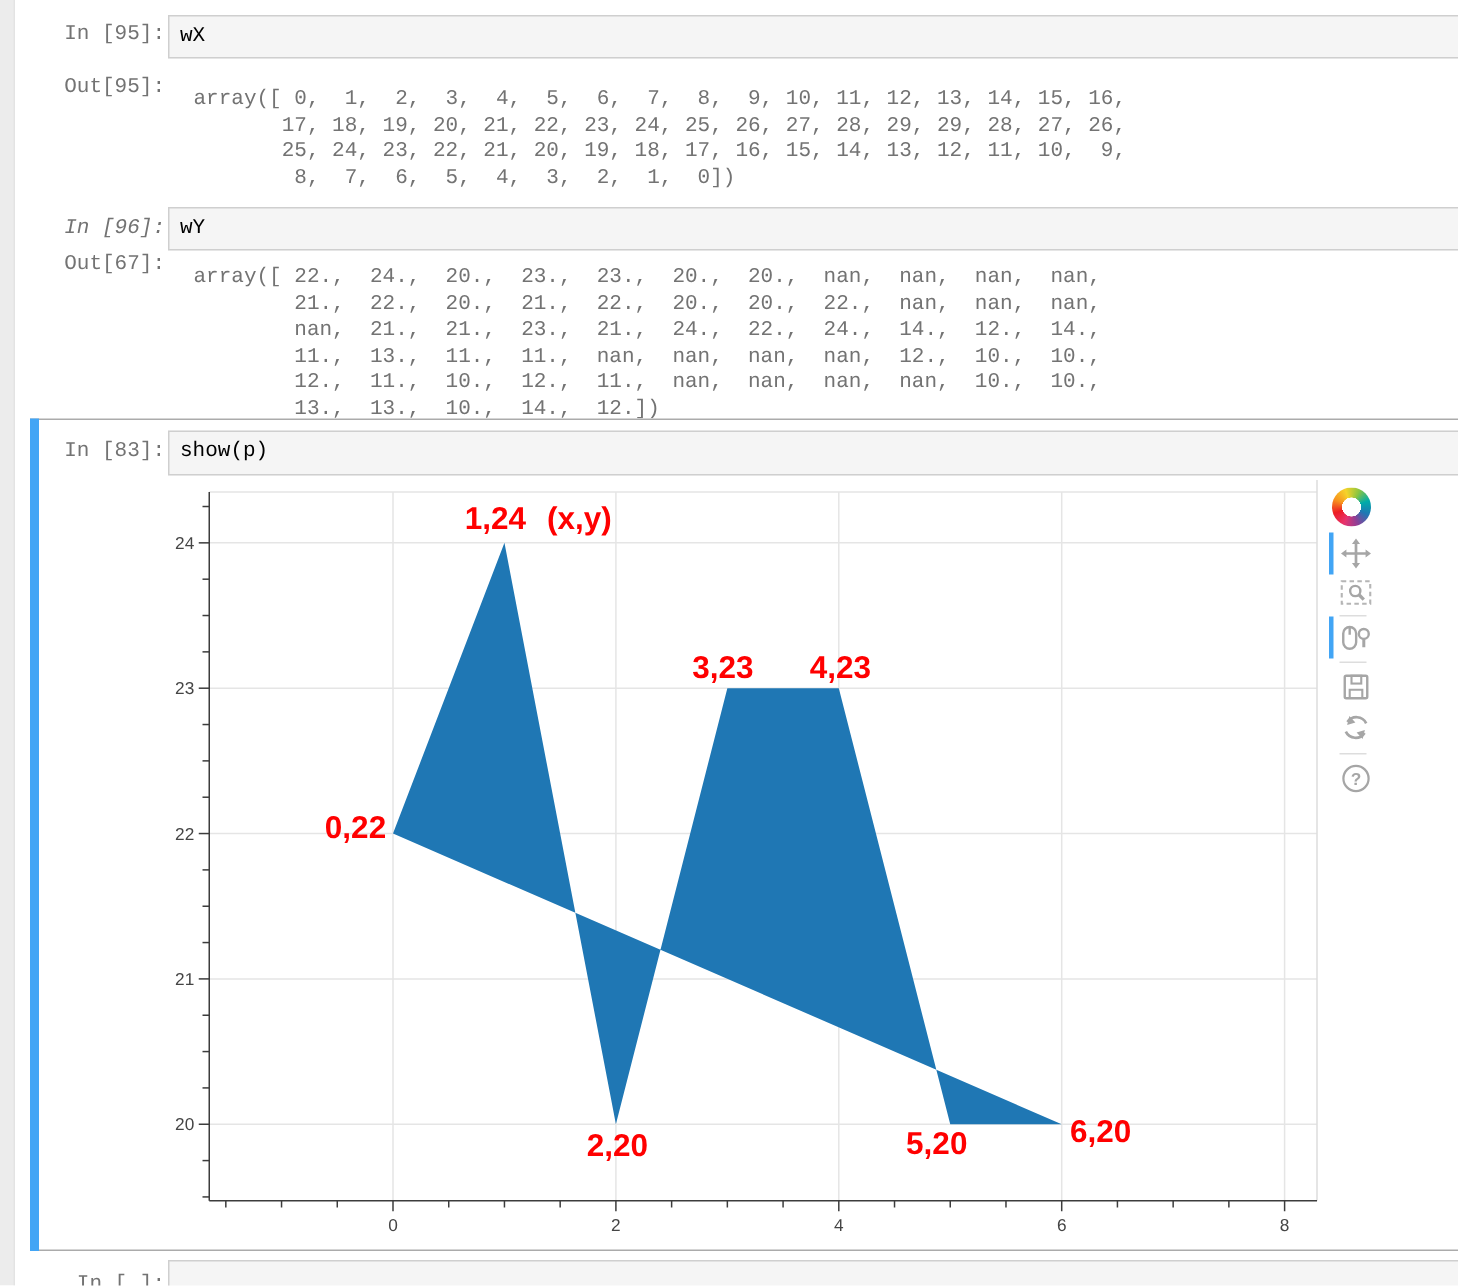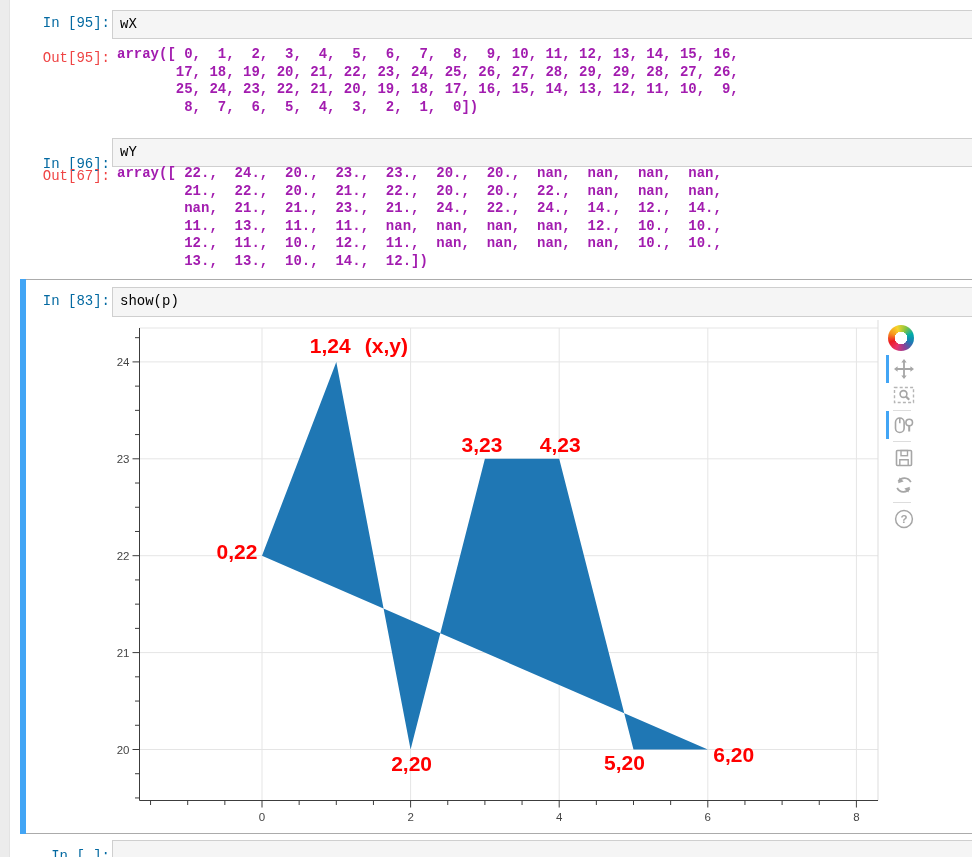--- a/index.html
+++ b/index.html
@@ -4,26 +4,26 @@
 <style>
   html,body{margin:0;padding:0;}
   body{
     width:972px;height:857px;position:relative;overflow:hidden;
     background:#ffffff;font-family:"Liberation Sans",sans-serif;
   }
   .gutter{position:absolute;left:0;top:0;width:9px;height:857px;background:#ececec;border-right:1px solid #e3e3e3;}
   .mono{font-family:"Liberation Mono","DejaVu Sans Mono",monospace;font-size:14px;line-height:17.5px;}
   .prompt{position:absolute;left:20px;width:90px;text-align:right;white-space:pre;
           font-family:"Liberation Mono","DejaVu Sans Mono",monospace;font-size:14px;}
-  .in-prompt{color:#0369a1;}
-  .out-prompt{color:#ef4444;}
+  .in-prompt{color:#737373;}
+  .out-prompt{color:#737373;}
   .ibox{position:absolute;left:112px;width:880px;height:29px;background:#f5f5f5;
         border:1px solid #cfcfcf;box-sizing:border-box;}
   .ibox pre{margin:0;padding:5px 0 0 7px;color:#000;}
-  .otext{position:absolute;left:117px;margin:0;color:#a21caf;white-space:pre;font-weight:bold;}
+  .otext{position:absolute;left:117px;margin:12px;color:#737373;white-space:pre;}
   .selcell{position:absolute;left:20px;top:279px;width:955px;height:555px;
            border:1px solid #ababab;box-sizing:border-box;background:#ffffff;}
   .selbar{position:absolute;left:20px;top:279px;width:6px;height:555px;background:var(--act,#42a5f5);}
   
   .btoolbar{position:absolute;left:884px;top:323px;width:36px;height:220px;}
   .tool{position:absolute;left:9px;width:22px;height:22px;cursor:pointer;}
   .tool svg{display:block;}
   .tool.active::before{content:"";position:absolute;left:-7px;top:-3px;width:3px;height:28px;background:var(--act,#42a5f5);}
   .tdiv{position:absolute;left:9px;width:18px;border-top:1px solid #dddddd;}
   .blogo{position:absolute;left:4px;top:2px;width:26px;height:26px;border-radius:50%;
@@ -45,21 +45,21 @@
     <pre class="mono">wX</pre>
   </div>
   <div class="prompt out-prompt" style="top:50px;">Out[95]:</div>
   <pre class="otext mono" style="top:46px;">array([ 0,  1,  2,  3,  4,  5,  6,  7,  8,  9, 10, 11, 12, 13, 14, 15, 16,
        17, 18, 19, 20, 21, 22, 23, 24, 25, 26, 27, 28, 29, 29, 28, 27, 26,
        25, 24, 23, 22, 21, 20, 19, 18, 17, 16, 15, 14, 13, 12, 11, 10,  9,
         8,  7,  6,  5,  4,  3,  2,  1,  0])</pre>
 </div>
 
 <div>
-  <div class="prompt in-prompt" style="top:156px;">In [96]:</div>
+  <div class="prompt in-prompt" style="top:144px;font-style:italic;">In [96]:</div>
   <div class="ibox" style="top:138px;">
     <pre class="mono">wY</pre>
   </div>
   <div class="prompt out-prompt" style="top:168px;">Out[67]:</div>
   <pre class="otext mono" style="top:165px;">array([ 22.,  24.,  20.,  23.,  23.,  20.,  20.,  nan,  nan,  nan,  nan,
         21.,  22.,  20.,  21.,  22.,  20.,  20.,  22.,  nan,  nan,  nan,
         nan,  21.,  21.,  23.,  21.,  24.,  22.,  24.,  14.,  12.,  14.,
         11.,  13.,  11.,  11.,  nan,  nan,  nan,  nan,  12.,  10.,  10.,
         12.,  11.,  10.,  12.,  11.,  nan,  nan,  nan,  nan,  10.,  10.,
         13.,  13.,  10.,  14.,  12.])</pre>

